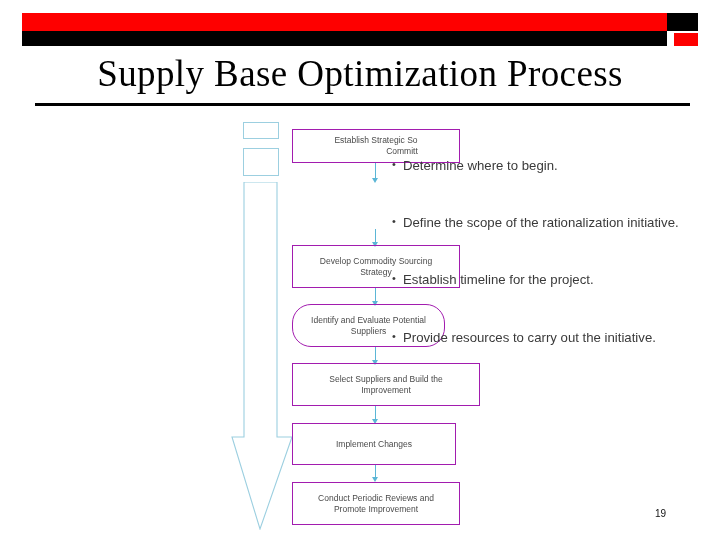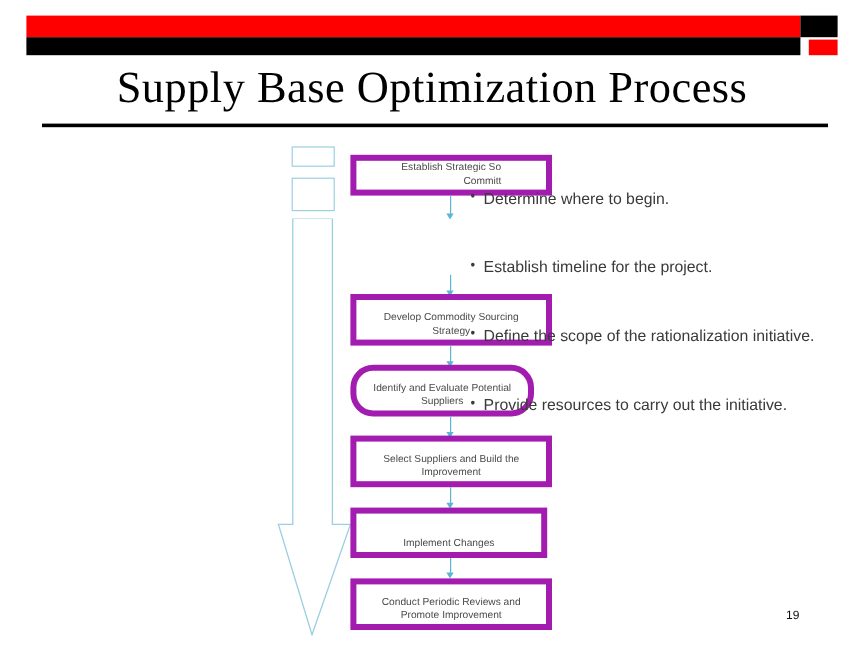--- a/index.html
+++ b/index.html
@@ -83,24 +83,24 @@
   #flowchart {
     position: absolute;
     left: 0;
     top: 0;
     width: 720px;
     height: 540px;
   }
   .flow-box {
     position: absolute;
     box-sizing: border-box;
-    border: 5px solid #a21caf;
+    border: 1px solid #a21caf;
     background: transparent;
     display: flex;
-    align-items: flex-end;
+    align-items: center;
     justify-content: center;
     text-align: center;
     color: #4a4a4a;
     font-family: "Liberation Sans", sans-serif;
     font-size: 8.5px;
     line-height: 11px;
     padding: 2px 6px;
   }
   .flow-box .box-label {
     display: block;
@@ -201,38 +201,38 @@
   </div>
   <div class="connector" style="left:375px; top:288px; height:16px;"></div>
   <div class="connector-head" style="left:372px; top:301px;"></div>
 
   <div class="flow-box" style="left:292px; top:304px; width:153px; height:43px;border-radius:19px;">
     <span class="box-label"><span>Identify and Evaluate Potential</span><br><span>Suppliers</span></span>
   </div>
   <div class="connector" style="left:375px; top:347px; height:16px;"></div>
   <div class="connector-head" style="left:372px; top:360px;"></div>
 
-  <div class="flow-box" style="left:292px; top:363px; width:168px; height:43px;">
+  <div class="flow-box" style="left:292px; top:363px; width:188px; height:43px;">
     <span class="box-label"><span>Select Suppliers and Build the</span><br><span>Improvement</span></span>
   </div>
   <div class="connector" style="left:375px; top:406px; height:16px;"></div>
   <div class="connector-head" style="left:372px; top:419px;"></div>
 
   <div class="flow-box" style="left:292px; top:423px; width:164px; height:42px;">
     <span class="box-label">Implement Changes</span>
   </div>
   <div class="connector" style="left:375px; top:465px; height:15px;"></div>
   <div class="connector-head" style="left:372px; top:477px;"></div>
 
   <div class="flow-box" style="left:292px; top:482px; width:168px; height:43px;">
     <span class="box-label"><span>Conduct Periodic Reviews and</span><br><span>Promote Improvement</span></span>
   </div>
 
 </div>
 
 <ul id="bullet-list">
   <li>Determine where to begin.</li>
+  <li>Define the scope of the rationalization initiative.</li>
   <li>Establish timeline for the project.</li>
-  <li>Define the scope of the rationalization initiative.</li>
   <li>Provide resources to carry out the initiative.</li>
 </ul>
 
 <div id="page-number">19</div>
 
 </body></html>

